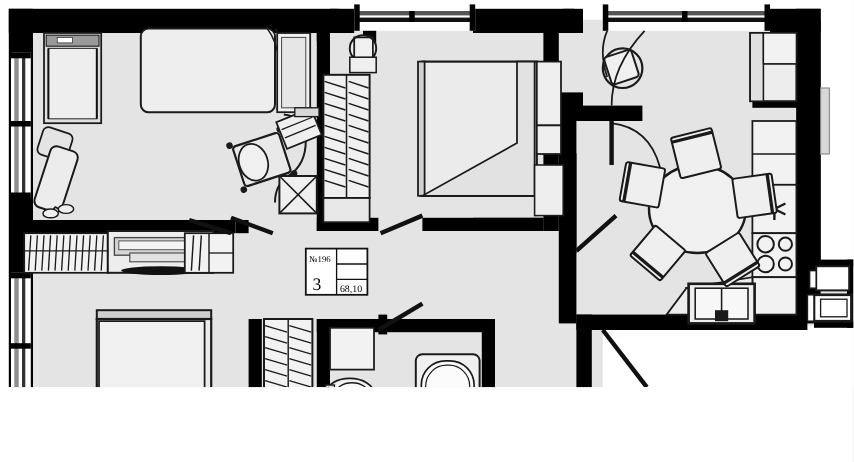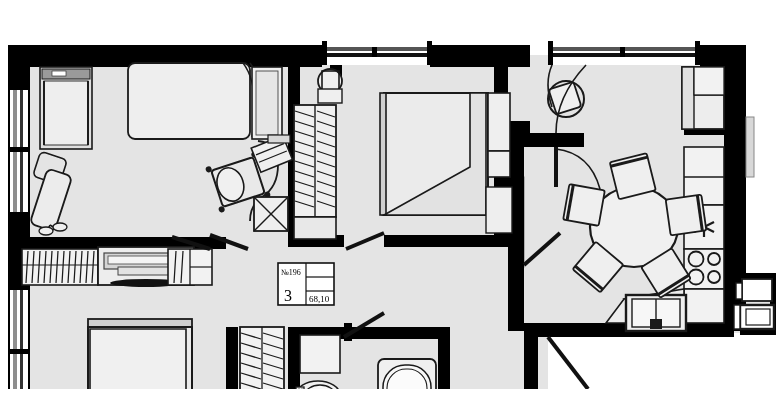--- a/index.html
+++ b/index.html
@@ -8,21 +8,20 @@
     padding: 0;
     background: #ffffff;
     font-family: "Liberation Sans", sans-serif;
   }
   #plan-root {
     position: relative;
     width: 776px;
     height: 352px;
     background: #ffffff;
     overflow: hidden;
-    margin-top: 37px;
   }
   #plan-svg { display: block; }
   .apt-label-text {
     font-family: "Liberation Serif", serif;
     fill: #000000;
   }
 </style>
 </head>
 <body>
 

